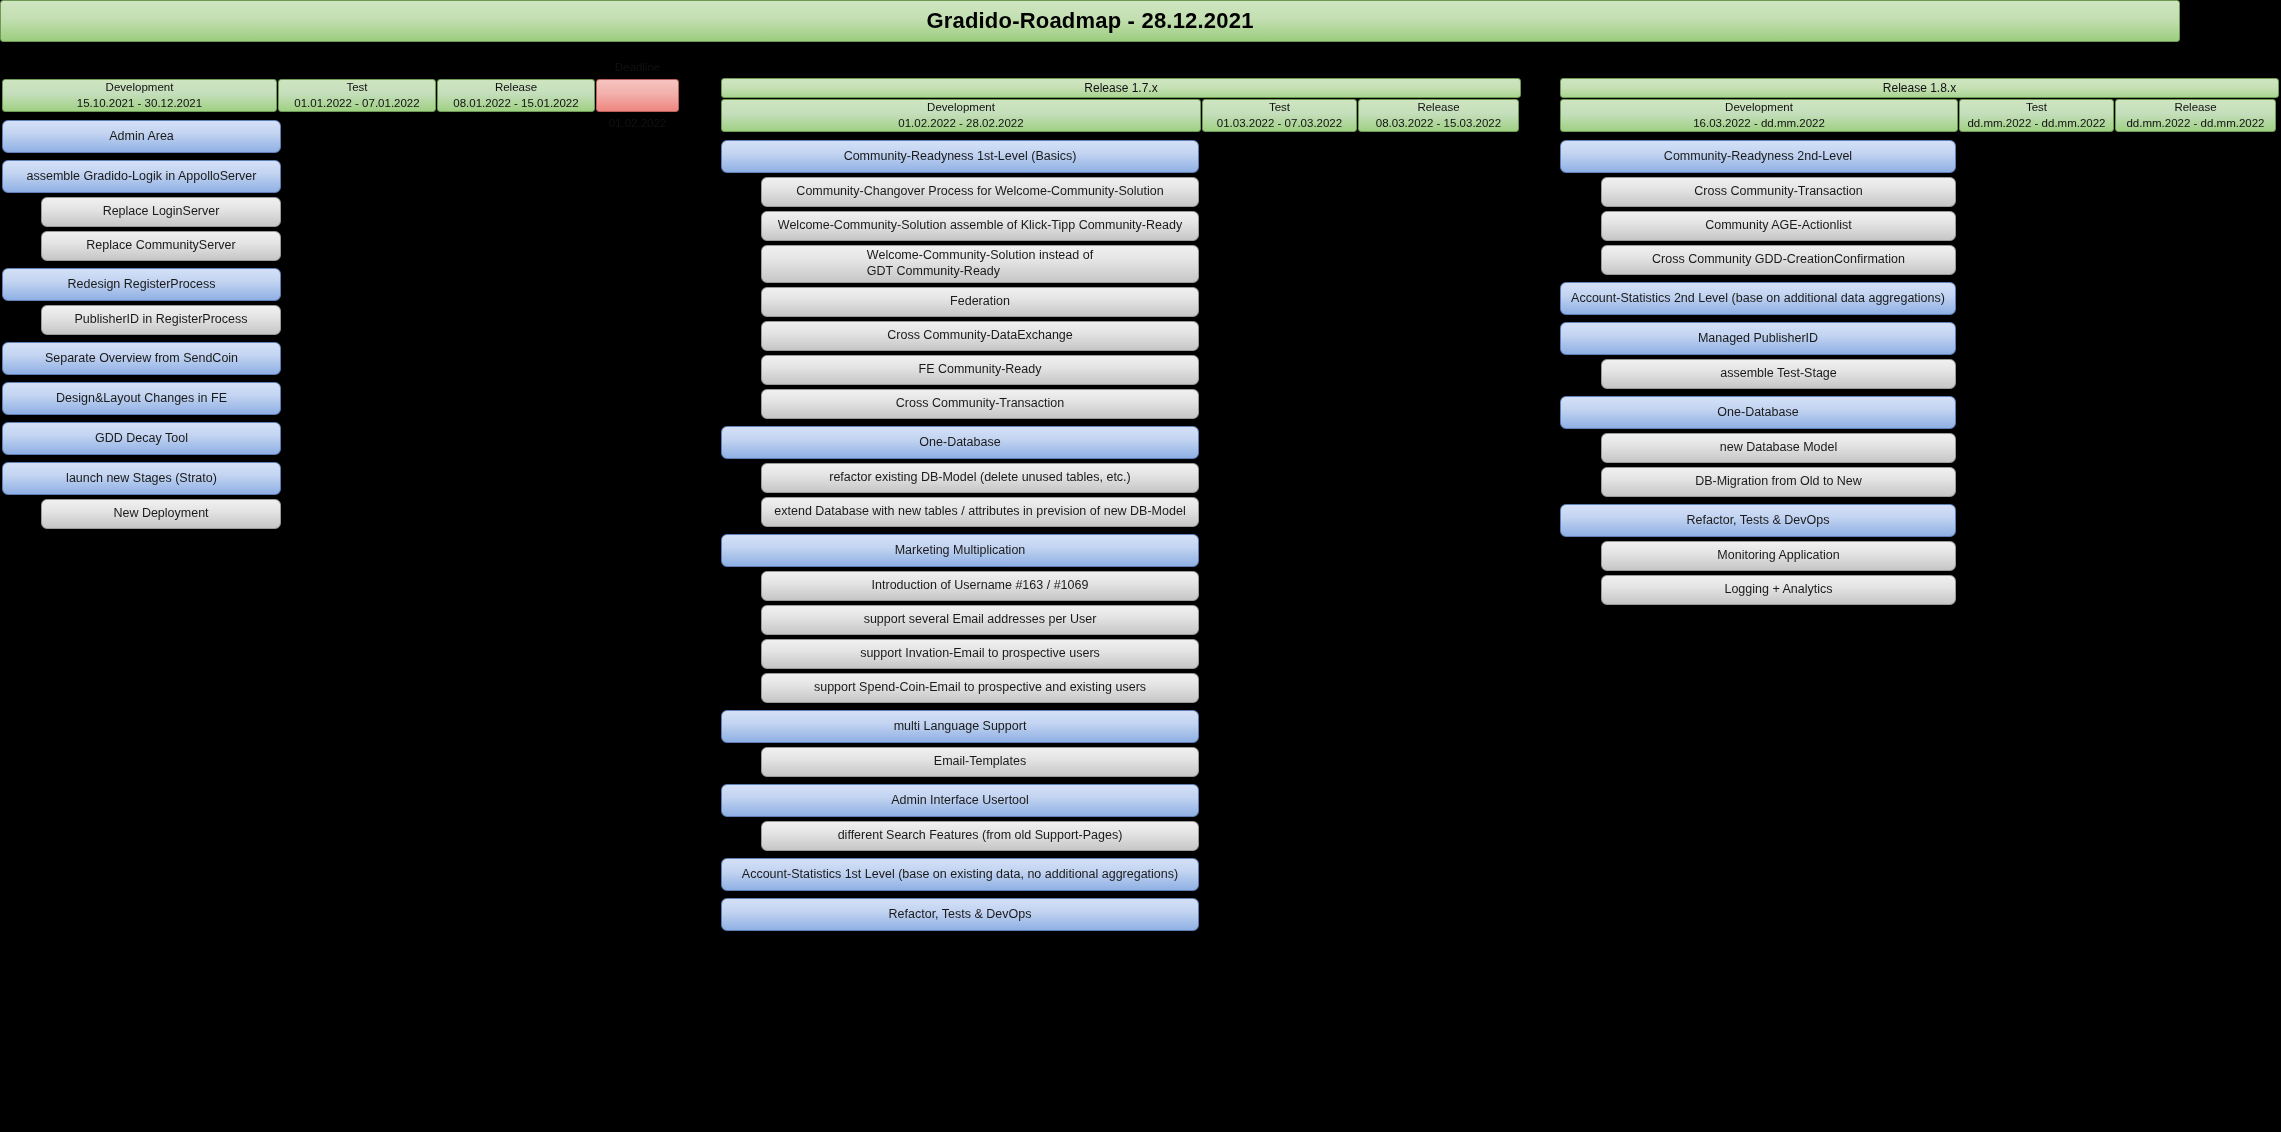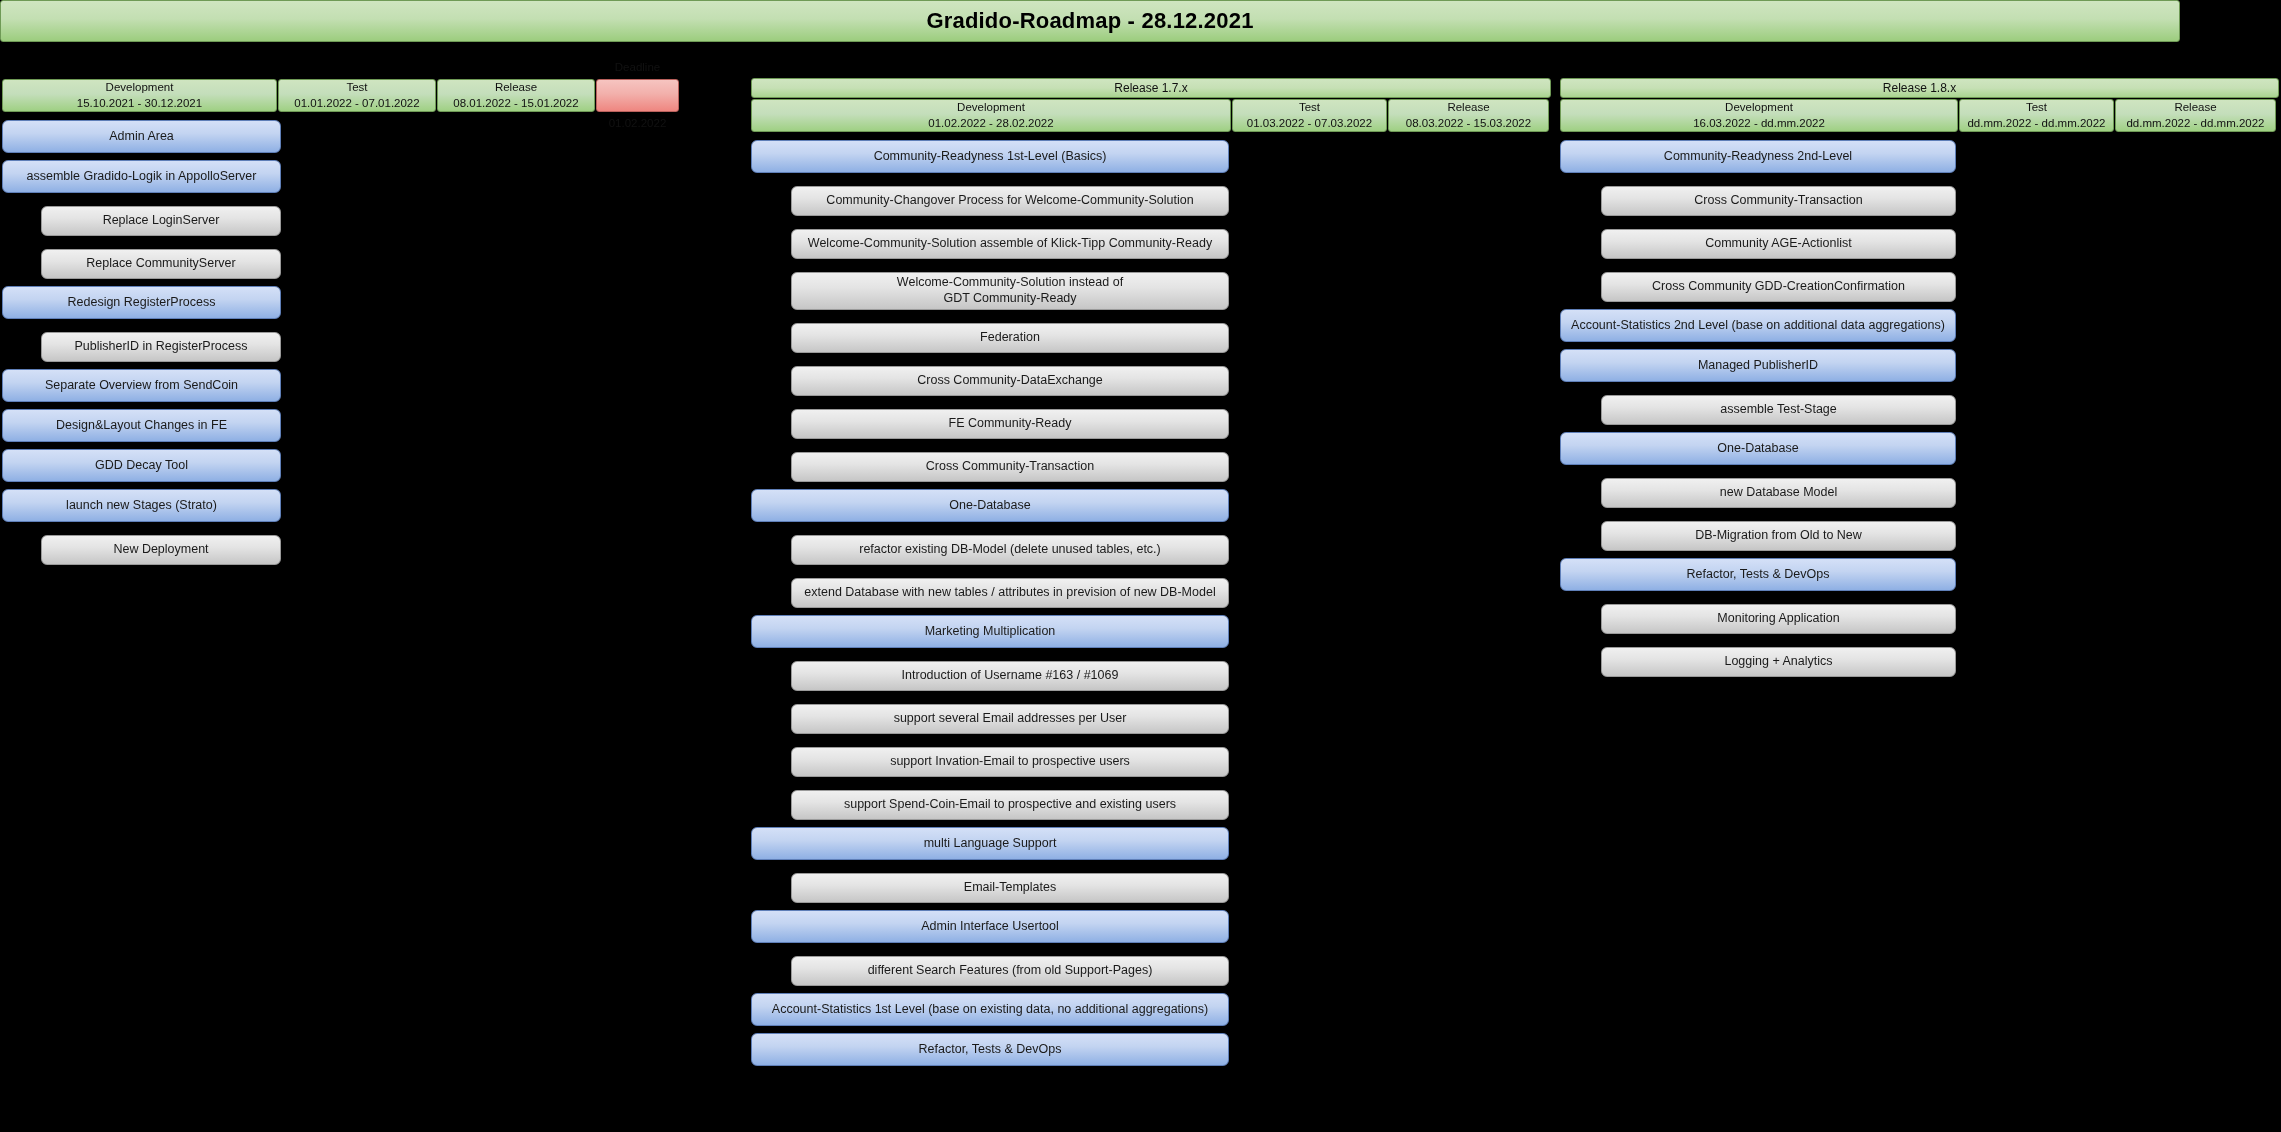--- a/index.html
+++ b/index.html
@@ -22,21 +22,21 @@
     display: flex; align-items: center; justify-content: center;
   }
   .title-bar .t {
     font-size: 22px; font-weight: bold; color: #000;
     letter-spacing: .2px;
   }
 
   
   .column { position: absolute; top: 78px; }
   #col-0 { left: 2px;    width: 680px; }
-  #col-1 { left: 751px;  width: 800px; }
+  #col-1 { left: 721px;  width: 800px; }
   #col-2 { left: 1560px; width: 719px; }
 
   .release-title {
     height: 20px;
     background: linear-gradient(to bottom, #cfe5c0 0%, #c6e0b5 50%, #a9d490 100%);
     border: 1px solid #6f9a56;
     border-radius: 3px;
     display:flex; align-items:center; justify-content:center;
     font-size: 12px; color:#111;
   }
@@ -68,36 +68,36 @@
   
   #col-2 .phase:nth-child(1){ width: 398px; }
   #col-2 .phase:nth-child(2){ width: 155px; }
   #col-2 .phase:nth-child(3){ width: 161px; }
 
   
   .tasks { margin-top: 8px; }
   .task {
     border-radius: 6px;
     display: flex; align-items: center; justify-content: center;
-    text-align: center;
+    text-align: left;
     font-size: 12.5px; color: #1a1a1a;
     padding: 4px 8px;
     line-height: 1.25;
   }
   .task.main {
     background: linear-gradient(to bottom, #d4e0f7 0%, #c3d4f1 40%, #8fb0e4 100%);
     border: 1px solid #5f7fb8;
     height: 33px;
     margin-top: 7px;
   }
   .task.sub {
     background: linear-gradient(to bottom, #f0f0f0 0%, #e4e4e4 40%, #c6c6c6 100%);
     border: 1px solid #9a9a9a;
     height: 30px;
-    margin-top: 13px;
+    margin-top: 4px;
   }
   .task.sub.tall { height: 38px; }
   .tasks > .task.main:first-child { margin-top: 0; }
 
   
   #col-0 .task.main { width: 279px; margin-left: 0; }
   #col-0 .task.sub  { width: 240px; margin-left: 39px; }
 
   #col-1 .task.main { width: 478px; margin-left: 0; }
   #col-1 .task.sub  { width: 438px; margin-left: 40px; }

